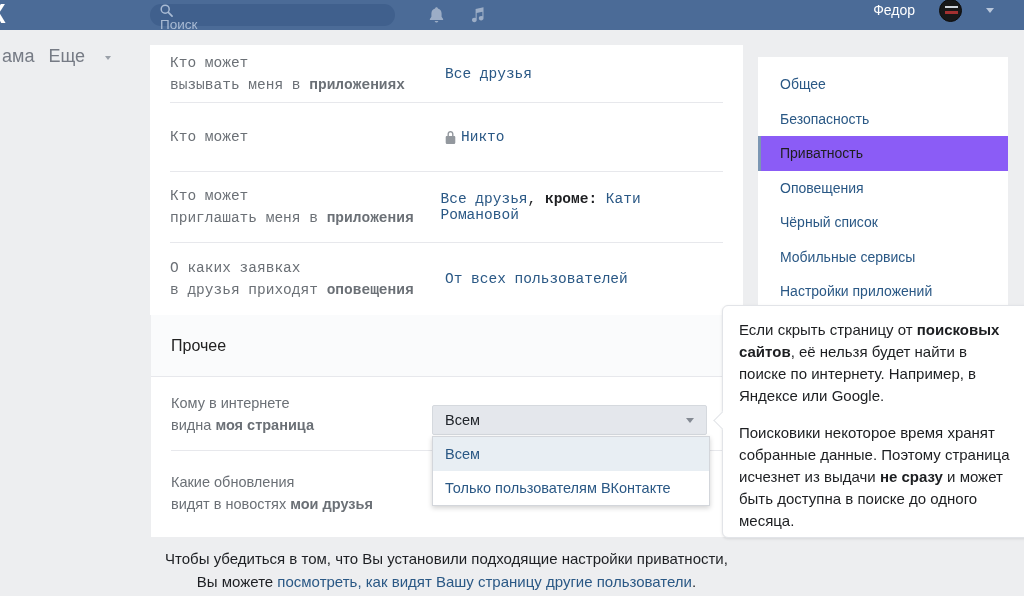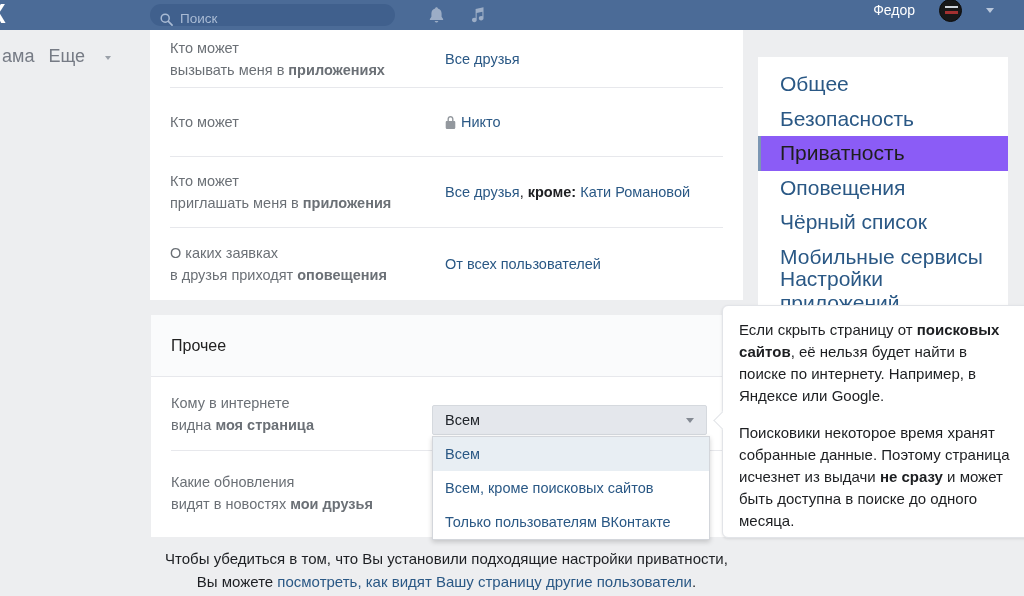--- a/index.html
+++ b/index.html
@@ -2,41 +2,41 @@
 <html><head>
 <meta charset="utf-8">
 <style>
   * { margin:0; padding:0; box-sizing:border-box; }
   html,body { width:1024px; height:596px; }
   body { font-family:"Liberation Sans", sans-serif; background:#edeef0; position:relative; overflow:hidden; }
 
   
   .topbar { position:absolute; left:0; top:0; width:1024px; height:30px; background:#4b6b97; z-index:50; }
   .logo-partial { position:absolute; left:-11px; top:-1px; color:#fff; font-size:27px; font-weight:bold; letter-spacing:-1px; }
-  .searchbox { position:absolute; left:150px; top:4px; width:245px; height:22px; background:#40608d; border-radius:12px; display:flex; align-items:flex-end; padding:0 10px; }
+  .searchbox { position:absolute; left:150px; top:4px; width:245px; height:22px; background:#40608d; border-radius:12px; display:flex; align-items:flex-start; padding:0 10px;flex-direction:column; }
   .searchbox input { background:transparent; border:none; outline:none; color:#e7edf5; font-size:13.5px; width:100%; font-family:"Liberation Sans",sans-serif; }
   .searchbox input::placeholder { color:#a9bbd4; opacity:1; }
   .search-icon { width:13px; height:13px; margin-right:7px; flex:none; }
   .top-iconbtn { position:absolute; top:4px; width:30px; height:22px; display:flex; align-items:center; justify-content:center; cursor:pointer; }
   .bell-btn { left:421px; } .music-btn { left:463px; }
   .user-chip { position:absolute; right:30px; top:0; height:20px; display:flex; align-items:center; gap:24px; cursor:pointer; }
   .user-name { color:#fff; font-size:14px; }
   .avatar { width:23px; height:23px; border-radius:50%; background:#181818; border:1px solid #0d0d0d; position:relative; overflow:hidden; }
   .avatar::before { content:""; position:absolute; left:5px; top:6px; width:13px; height:2px; background:#cfd4da; }
   .avatar::after { content:""; position:absolute; left:5px; top:11px; width:13px; height:3px; background:#a33030; }
   .chev { width:0; height:0; border-left:4px solid transparent; border-right:4px solid transparent; border-top:5px solid #b9c7db; }
 
   
   .leftnav { position:absolute; left:2px; top:46px; color:#767b85; font-size:18px; display:flex; align-items:center; gap:14px; }
   .leftnav .more { display:flex; align-items:center; gap:20px; cursor:pointer; }
   .chev-sm { width:0; height:0; border-left:3.5px solid transparent; border-right:3.5px solid transparent; border-top:4.5px solid #9aa0a8; margin-top:2px; }
 
   
   .card { position:absolute; background:#fff; }
-  .card1 { left:150px; top:30px; width:593px; height:270px; }
+  .card1 { left:150px; top:45px; width:593px; height:270px;font-family:Liberation Mono, monospace; }
   .card2 { left:151px; top:315px; width:593px; height:222px; }
 
   .p-row { display:flex; align-items:center; padding:0 20px; }
   .p-row .lbl { width:275px; color:#6b7076; font-size:14.5px; line-height:22px; }
   .p-row .lbl .b { font-weight:bold;text-align:center; }
   .p-row .val { font-size:14.5px; color:#1e1f22; display:flex; align-items:center; gap:5px; cursor:pointer; }
   .lnk { color:#2a5885; }
   .b { font-weight:bold; }
   .divider { height:1px; background:#e7e8ec; margin:0 20px; }
   .h58{height:57px;} .h69{height:68px;} .h71{height:70px;} .h72{height:72px;}
@@ -53,21 +53,21 @@
   .select .sel-chev { margin-left:auto; width:0; height:0; border-left:4.5px solid transparent; border-right:4.5px solid transparent; border-top:5.5px solid #848a93; }
   .dropdown { position:absolute; left:432px; top:436px; width:278px; background:#fff; border:1px solid #d3d6db; box-shadow:0 2px 5px rgba(0,0,0,.18); z-index:40; }
   .dd-opt { height:34px; display:flex; align-items:center; padding:0 12px; font-size:14.5px; color:#2a5885; cursor:pointer; }
   .dd-opt.hl { background:#e8eef3; }
 
   
   .footer-note { position:absolute; left:150px; top:547px; width:593px; text-align:center; font-size:15px; line-height:23px; color:#1d1f23; }
 
   
   .rmenu { position:absolute; left:758px; top:57px; width:250px; height:265px; background:#fff; padding-top:10px; z-index:10; }
-  .rmenu-item { height:34.5px; display:flex; align-items:center; padding:0 22px; font-size:21px; color:#2a5885; cursor:pointer; position:relative; }
+  .rmenu-item { height:34.5px; display:flex; align-items:center; padding:0 22px; font-size:14px; color:#2a5885; cursor:pointer; position:relative;text-align:right; }
   .rmenu-item.active { background:#8b5cf6; color:#1e1e1e; }
   .rmenu-item.active::before { content:""; position:absolute; left:0; top:0; bottom:0; width:3px; background:#7b96b3; }
 
   
   .tooltip { position:absolute; left:722px; top:305px; width:312px; height:233px; background:#fff; border:1px solid #e2e4e8; border-radius:6px; box-shadow:0 1px 3px rgba(0,0,0,.10); padding:13px 16px; z-index:60; }
   .tooltip p { font-size:15px; line-height:22px; color:#1c1e21; }
   .tooltip p + p { margin-top:15px; }
   .tt-arrow { position:absolute; left:-7px; top:108px; width:13px; height:13px; background:#fff; border-left:1px solid #e2e4e8; border-bottom:1px solid #e2e4e8; transform:rotate(45deg); }
 
   svg { display:block; }
@@ -171,21 +171,20 @@
       </div>
   </div>
 </div>
 
 <div class="select">
   <span class="sel-txt">Всем</span>
   <span class="sel-chev"></span>
 </div>
 <div class="dropdown">
   <div class="dd-opt hl">Всем</div>
-  <div class="dd-opt">Всем, кроме поисковых сайтов</div>
   <div class="dd-opt">Только пользователям ВКонтакте</div>
 </div>
 
 <div class="footer-note">
   <span><span>Чтобы убедиться в том, что Вы установили подходящие настройки приватности,</span><br><span>Вы можете </span><span class="lnk">посмотреть, как видят Вашу страницу другие пользователи</span><span>.</span></span>
 </div>
 
 <div class="rmenu">
   <div class="rmenu-item">Общее</div>
   <div class="rmenu-item">Безопасность</div>

